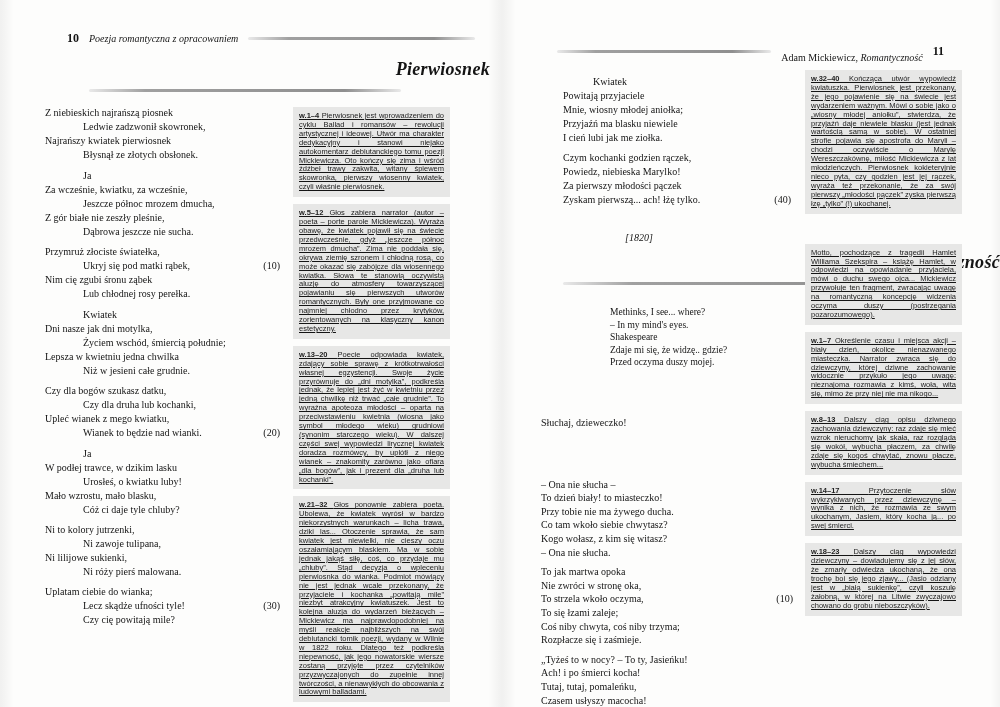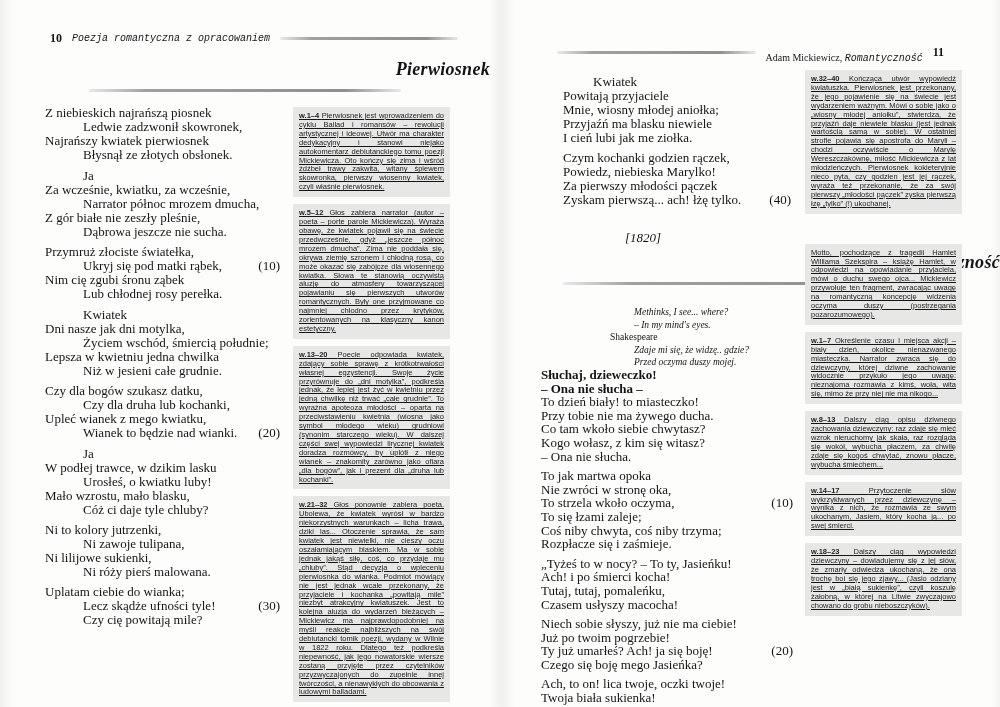--- a/index.html
+++ b/index.html
@@ -9,80 +9,80 @@
   .fold{position:absolute;top:0;left:488px;width:28px;height:707px;
         background:linear-gradient(90deg,rgba(0,0,0,0) 0%,rgba(0,0,0,0.05) 50%,rgba(0,0,0,0) 100%);}
   .edge-l{position:absolute;top:0;left:0;width:14px;height:707px;
         background:linear-gradient(90deg,rgba(0,0,0,0.05),rgba(0,0,0,0));}
   .edge-r{position:absolute;top:0;right:0;width:10px;height:707px;
         background:linear-gradient(270deg,rgba(0,0,0,0.04),rgba(0,0,0,0));}
 
   
   .rhead{position:absolute;display:flex;align-items:center;gap:10px;font-size:10px;}
   .rhead .pnum{font-weight:bold;font-size:12px;}
-  .rhead .rtitle{font-style:italic;white-space:nowrap;font-family:Liberation Mono, monospace;}
+  .rhead .rtitle{font-style:italic;white-space:nowrap;}
   .rule{height:3px;background:linear-gradient(90deg,#e9e9e9,#a0a0a0 18%,#8f8f8f 82%,#e9e9e9);border-radius:2px;}
   .rhead .rule{flex:1 1 auto;}
 
   
   .title-block{position:absolute;text-align:right;}
   .chapter-title{font-size:18px;font-weight:bold;font-style:italic;letter-spacing:0.3px;}
   .title-rule{margin:9px auto 0 auto;}
 
   
-  .poem{position:absolute;font-size:13px;line-height:14px;}
+  .poem{position:absolute;font-size:10px;line-height:14px;}
   .stanza{margin-bottom:6px;}
   .pline{position:relative;white-space:nowrap;}
   .pline.indent{padding-left:38px;}
-  .pline.bold{font-weight:bold;}
+  .pline.bold{font-weight:normal;margin-top:48px;}
   .speaker{padding-left:38px;margin-top:7px;}
   .speaker.small-ind{padding-left:30px;}
   .lnum{position:absolute;right:0;top:0;}
   .poem-date{font-style:italic;margin-top:9px;padding-left:62px;}
 
   
   .motto{position:absolute;font-size:9.5px;line-height:12.5px;}
-  .motto .it{font-style:italic;margin-left:24px;}
+  .motto .it{}
 
   
   .notes{position:absolute;width:157px;font-family:"Liberation Sans", sans-serif;text-decoration:underline;}
   .note{background:#e7e7e6;padding:5px 6px;margin-bottom:7px;
         font-size:7.5px;line-height:8.9px;text-align:justify;color:#222;}
   .note b{font-weight:bold;}
   .note.gap-above{margin-top:30px;}
 </style>
 </head>
 <body>
 
 <div class="spread">
   <div class="edge-l"></div>
   <div class="edge-r"></div>
 
-  <div class="rhead" style="left:50px;top:31px;width:408px;justify-content:flex-end;">
+  <div class="rhead" style="left:67px;top:31px;width:408px;justify-content:flex-end;">
     <span class="pnum">10</span>
     <span class="rtitle">Poezja romantyczna z opracowaniem</span>
     <span class="rule"></span>
   </div>
 
   <div class="title-block" style="left:0;top:59px;width:490px;">
     <div class="chapter-title">Pierwiosnek</div>
     <div class="rule title-rule" style="width:312px;"></div>
   </div>
 
   <div class="poem" style="left:45px;top:106px;width:235px;">
       <div class="stanza">
         <div class="pline"><span>Z niebieskich najrańszą piosnek</span></div>
         <div class="pline indent"><span>Ledwie zadzwonił skowronek,</span></div>
         <div class="pline"><span>Najrańszy kwiatek pierwiosnek</span></div>
         <div class="pline indent"><span>Błysnął ze złotych obsłonek.</span></div>
       </div>
       <div class="stanza">
         <div class="pline speaker">Ja</div>
         <div class="pline"><span>Za wcześnie, kwiatku, za wcześnie,</span></div>
-        <div class="pline indent"><span>Narrator północ mrozem dmucha,</span></div>
+        <div class="pline indent"><span>Jeszcze północ mrozem dmucha,</span></div>
         <div class="pline"><span>Z gór białe nie zeszły pleśnie,</span></div>
         <div class="pline indent"><span>Dąbrowa jeszcze nie sucha.</span></div>
       </div>
       <div class="stanza">
         <div class="pline"><span>Przymruż złociste światełka,</span></div>
         <div class="pline indent"><span>Ukryj się pod matki rąbek,</span><span class="lnum">(10)</span></div>
         <div class="pline"><span>Nim cię zgubi śronu ząbek</span></div>
         <div class="pline indent"><span>Lub chłodnej rosy perełka.</span></div>
       </div>
       <div class="stanza">

